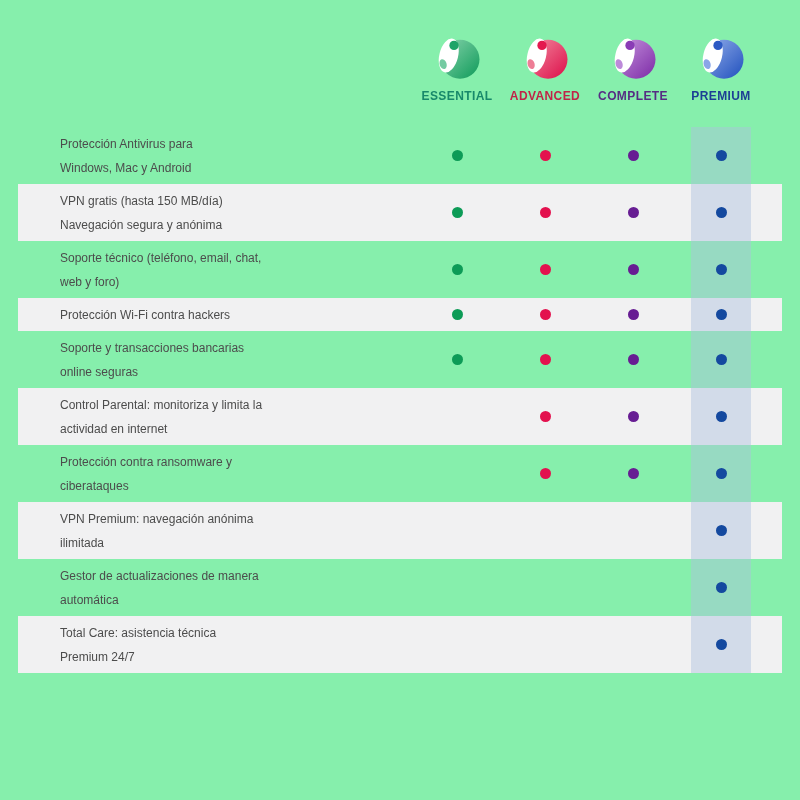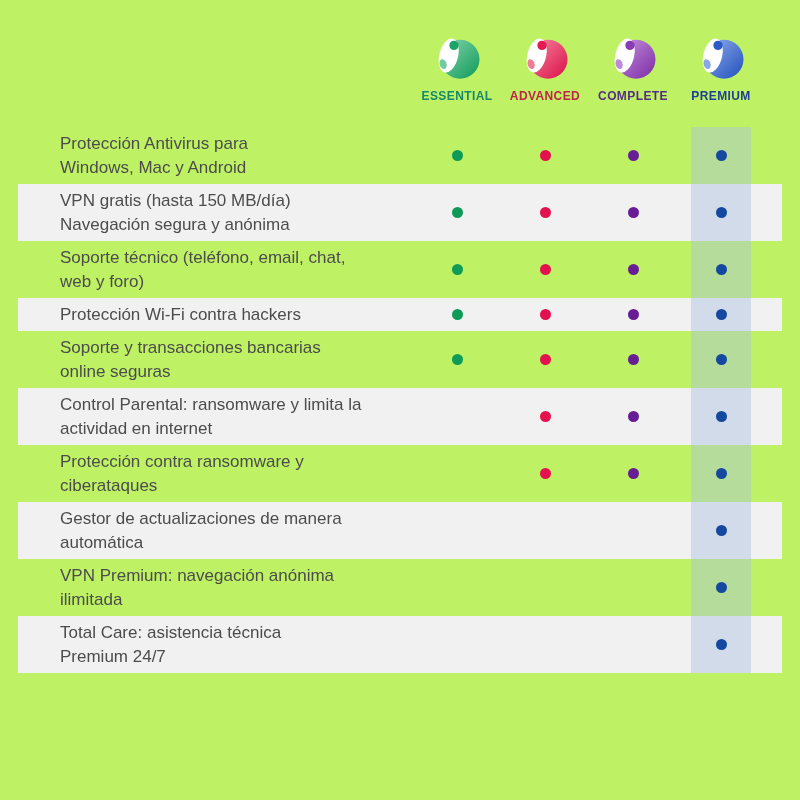--- a/index.html
+++ b/index.html
@@ -39,38 +39,38 @@
     left:673px;top:0;bottom:0;width:60px;
     background:var(--band-color, rgba(173,194,222,0.45));
     z-index:1;
   }
   .rows{position:relative;}
   .row{display:flex;align-items:center;}
   .row:nth-child(even){background:var(--row-alt,#f1f1f2);}
   .feature{
     width:353px;
     padding:4.5px 0 4.5px 42px;
-    font-size:17px;line-height:24px;
+    font-size:12px;line-height:24px;
     color:var(--feature-text,#4c4c4c);
     white-space:pre-line;
   }
   .cell{
     width:88px;
     align-self:stretch;
     display:flex;align-items:center;justify-content:center;
   }
   .dot{
     position:relative;z-index:2;
     width:11px;height:11px;border-radius:50%;
   }
 </style>
 </head>
 <body>
 
-<div class="page" style="--feature-text: #4c4c4c; --row-alt: #f1f1f2; --band-color: rgba(173,194,222,0.45); background: #bef264;">
+<div class="page" style="--feature-text: #4c4c4c; --row-alt: #f1f1f2; --band-color: rgba(173,194,222,0.45); background: #86efac;">
 
   <div class="header">
     <div class="product-col">
       <div class="logo">
           <svg viewBox="0 0 64 64" xmlns="http://www.w3.org/2000/svg">
     <defs>
               <linearGradient id="g0" x1="0" y1="0" x2="1" y2="1">
       <stop offset="0" stop-color="#8ad5ae"></stop>
                 <stop offset="1" stop-color="#0e9a59"></stop>
     </linearGradient>
@@ -217,21 +217,21 @@
           </div>
     <div class="cell">
             <span class="dot" style="background: rgb(103, 29, 147);"></span>
           </div>
     <div class="cell">
             <span class="dot" style="background: rgb(20, 73, 159);"></span>
           </div>
   </div>
 
   <div class="row">
-    <div class="feature">Control Parental: ransomware y limita la
+    <div class="feature">Control Parental: monitoriza y limita la
 actividad en internet</div>
     <div class="cell"></div>
     <div class="cell">
             <span class="dot" style="background: rgb(227, 17, 78);"></span>
           </div>
     <div class="cell">
             <span class="dot" style="background: rgb(103, 29, 147);"></span>
           </div>
     <div class="cell">
             <span class="dot" style="background: rgb(20, 73, 159);"></span>
@@ -249,42 +249,42 @@
             <span class="dot" style="background: rgb(103, 29, 147);"></span>
           </div>
     <div class="cell">
             <span class="dot" style="background: rgb(20, 73, 159);"></span>
           </div>
   </div>
 
 
 
   <div class="row">
+    <div class="feature">VPN Premium: navegación anónima
+ilimitada</div>
+    <div class="cell"></div>
+    <div class="cell"></div>
+    <div class="cell"></div>
+    <div class="cell">
+            <span class="dot" style="background: rgb(20, 73, 159);"></span>
+          </div>
+  </div>
+
+  <div class="row">
     <div class="feature">Gestor de actualizaciones de manera
 automática</div>
     <div class="cell"></div>
     <div class="cell"></div>
     <div class="cell"></div>
     <div class="cell">
             <span class="dot" style="background: rgb(20, 73, 159);"></span>
           </div>
   </div>
 
   <div class="row">
-    <div class="feature">VPN Premium: navegación anónima
-ilimitada</div>
-    <div class="cell"></div>
-    <div class="cell"></div>
-    <div class="cell"></div>
-    <div class="cell">
-            <span class="dot" style="background: rgb(20, 73, 159);"></span>
-          </div>
-  </div>
-
-  <div class="row">
     <div class="feature">Total Care: asistencia técnica
 Premium 24/7</div>
     <div class="cell"></div>
     <div class="cell"></div>
     <div class="cell"></div>
     <div class="cell">
             <span class="dot" style="background: rgb(20, 73, 159);"></span>
           </div>
   </div>
 </div>

